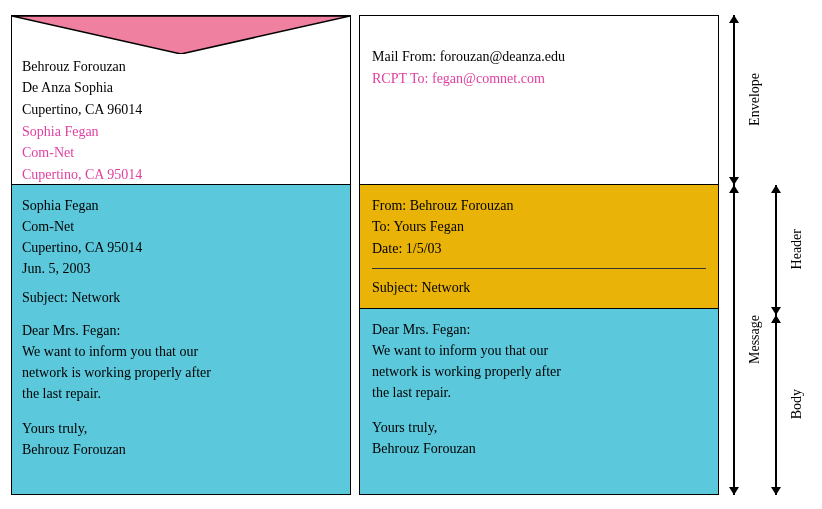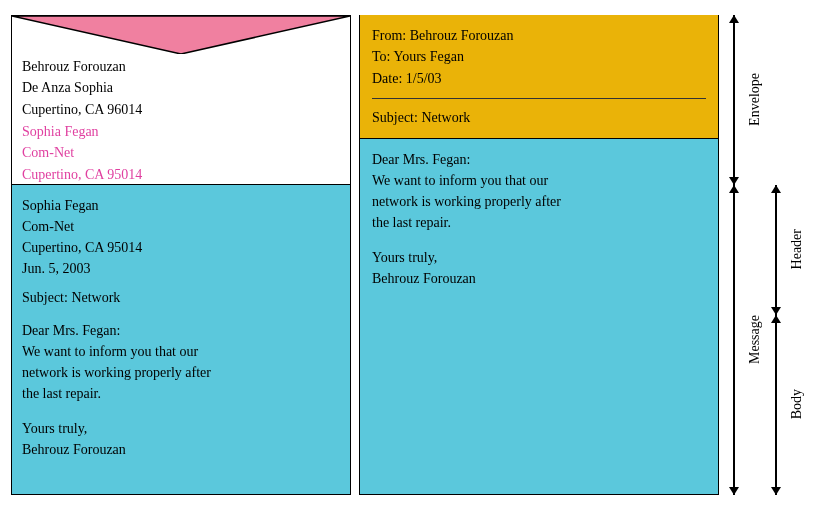--- a/index.html
+++ b/index.html
@@ -207,20 +207,24 @@
       <div>network is working properly after</div>
       <div>the last repair.</div>
       <div class="signature">Yours truly,</div>
       <div>Behrouz Forouzan</div>
     </div>
 
   </div>
 
   <div class="right-column">
 
+    <div class="envelope-right">
+      <div class="mail-from">Mail From: forouzan@deanza.edu</div>
+      <div class="rcpt-to">RCPT To: fegan@comnet.com</div>
+    </div>
 
     <div class="header-right">
       <div>From: Behrouz Forouzan</div>
       <div>To: Yours  Fegan</div>
       <div>Date: 1/5/03</div>
       <hr class="header-divider">
       <div class="subject-header">Subject: Network</div>
     </div>
 
     <div class="body-right">

